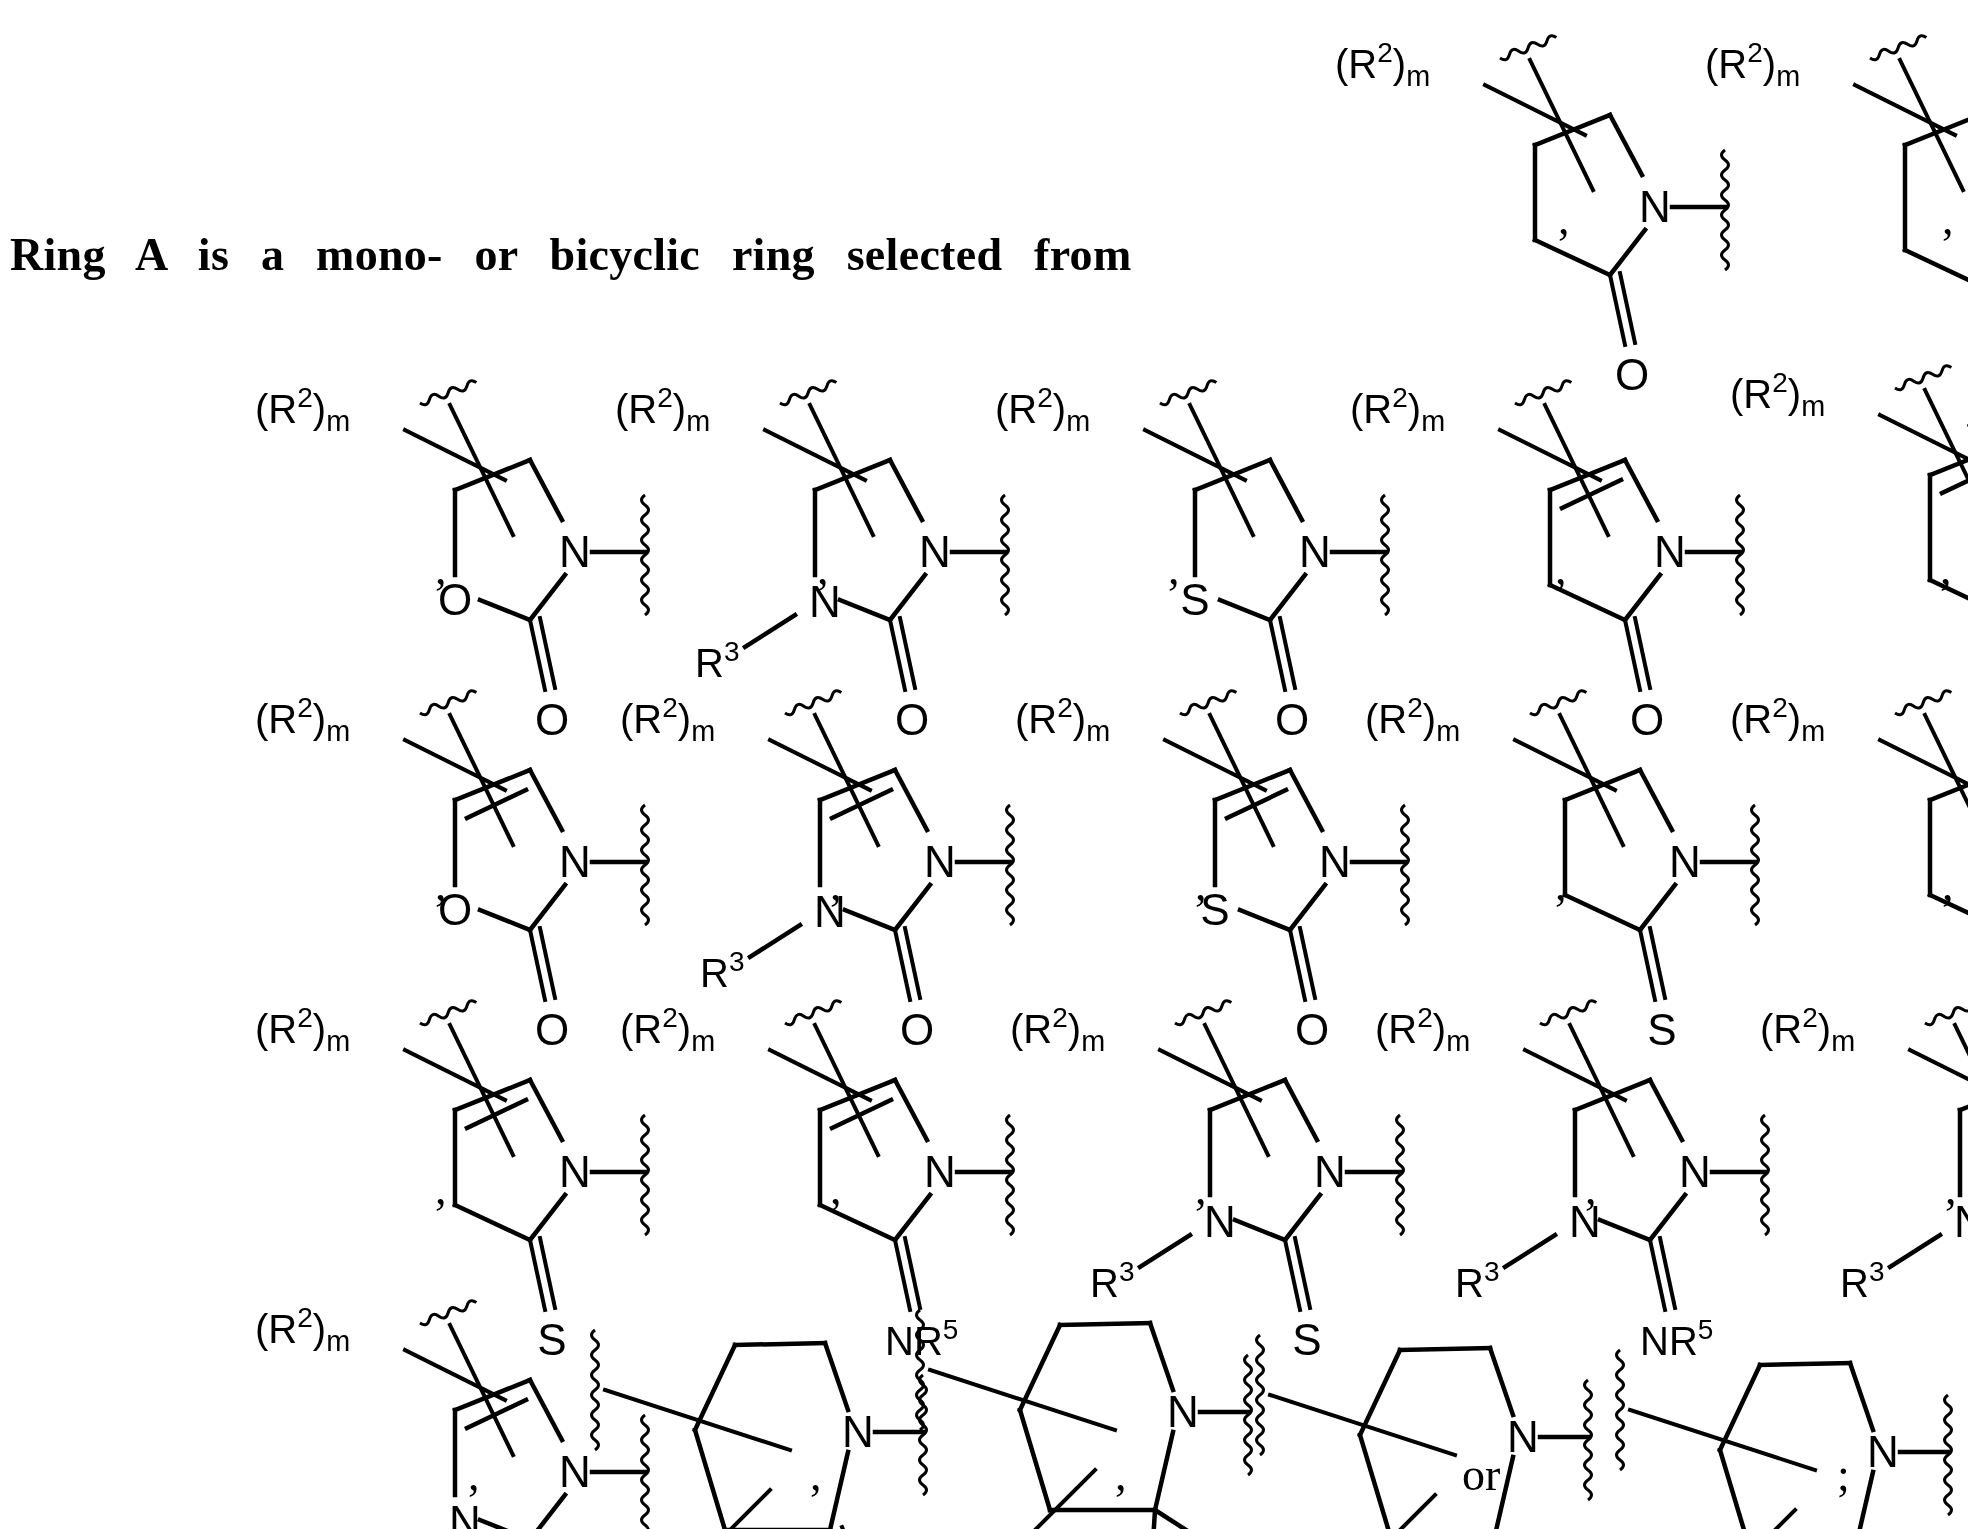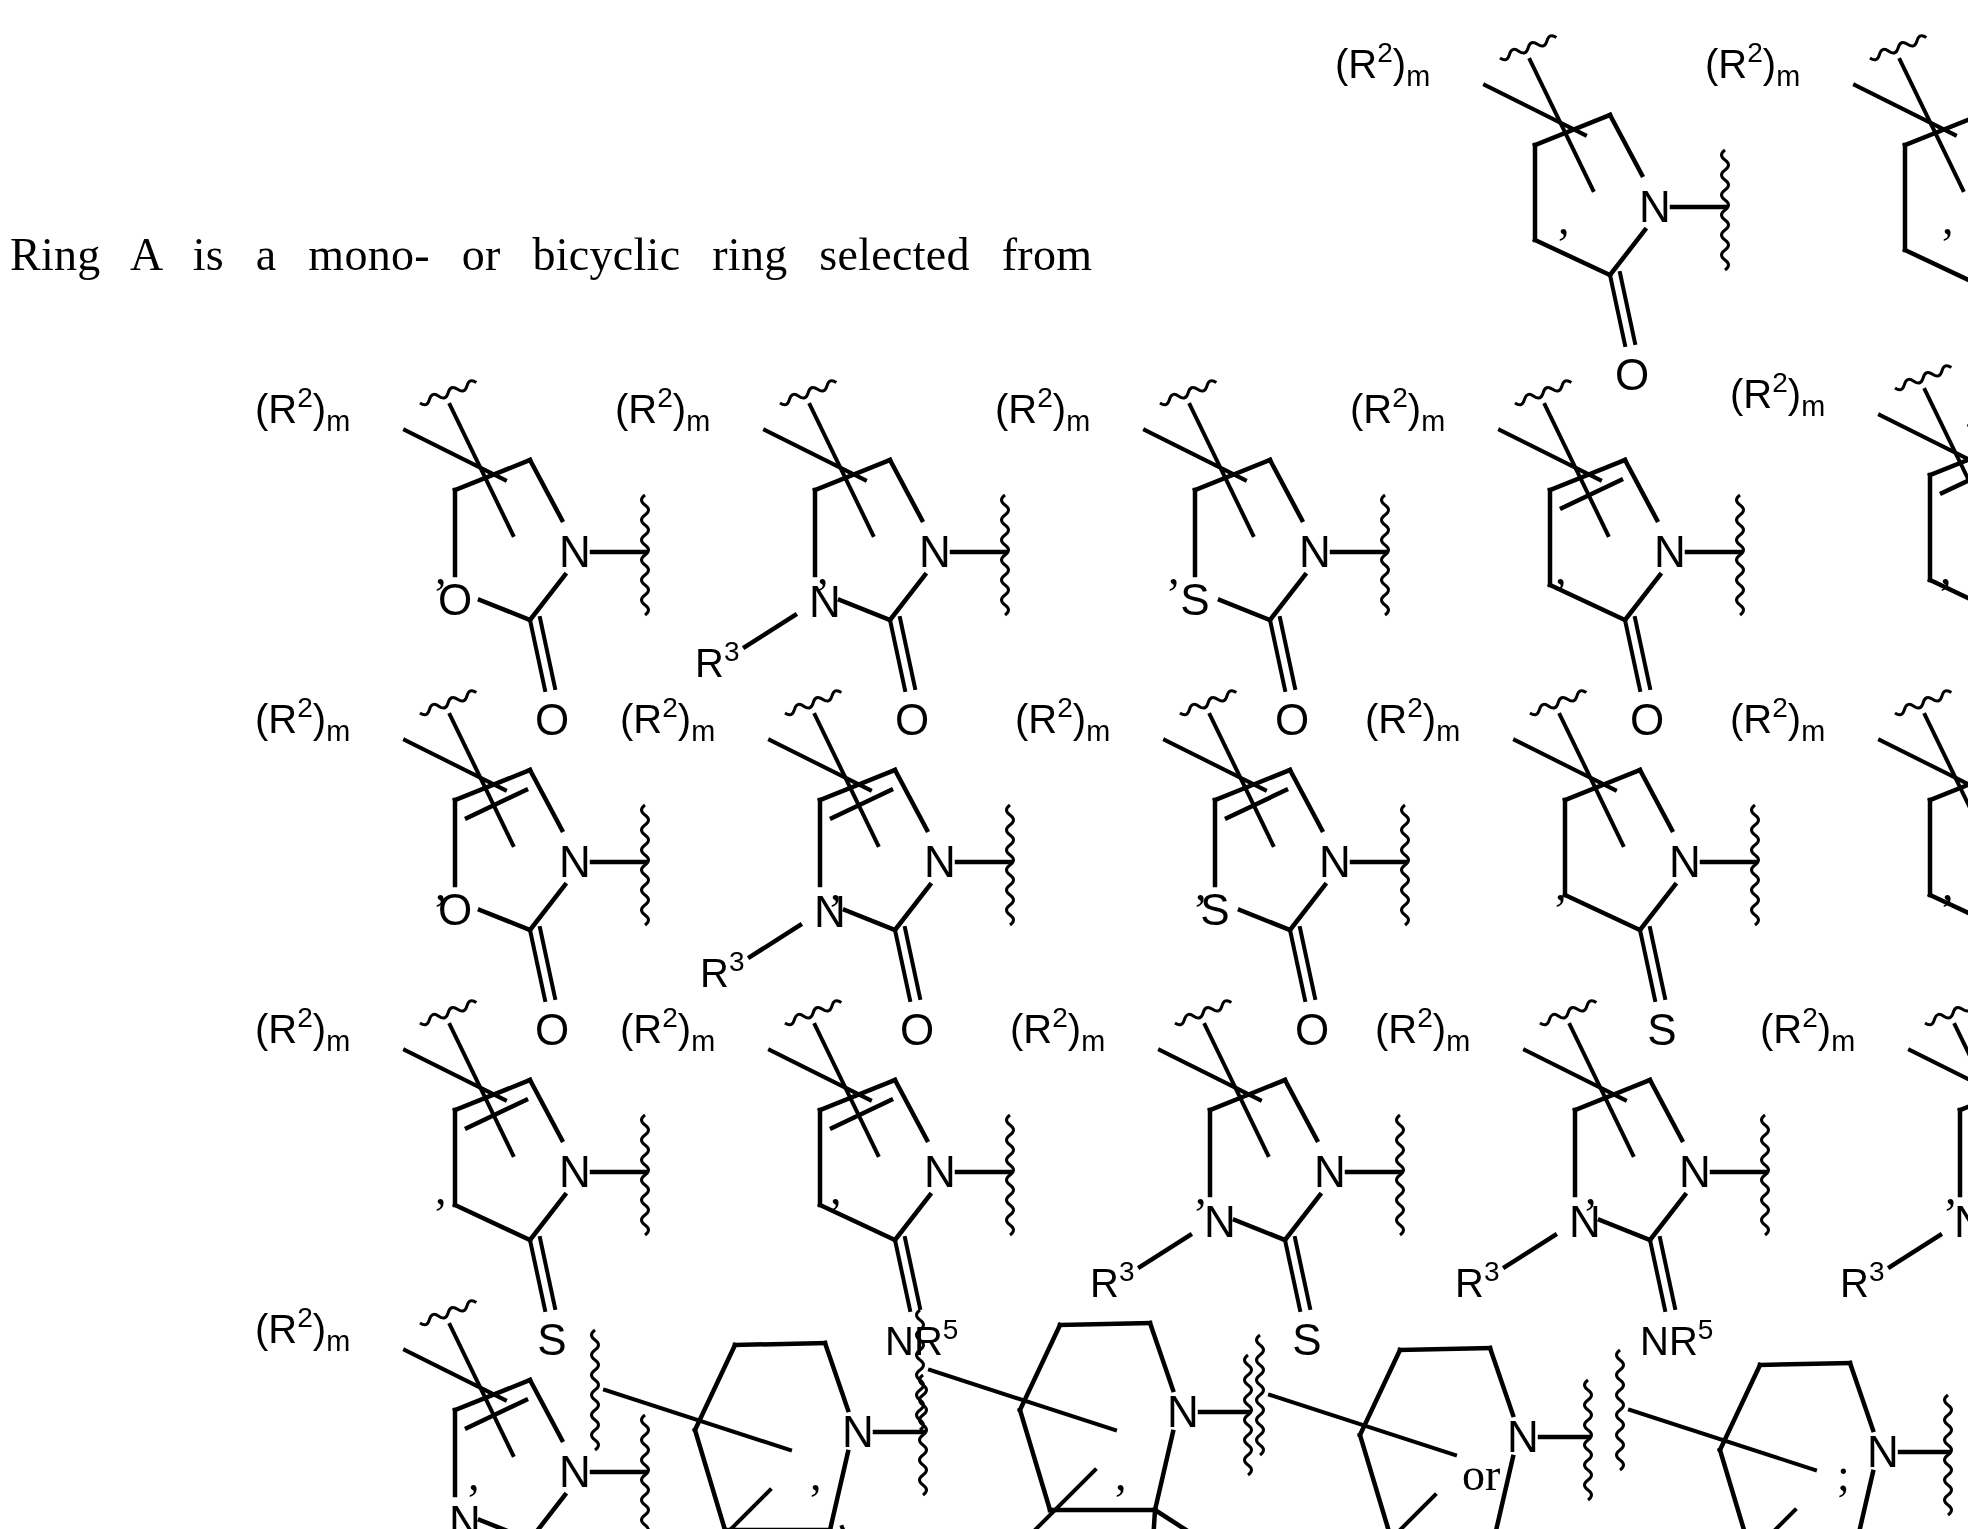--- a/index.html
+++ b/index.html
@@ -1,19 +1,19 @@
 <!DOCTYPE html>
 <html><head>
 <meta charset="utf-8">
 <style>
   html, body { margin:0; padding:0; background:#ffffff; }
   body { width:1968px; height:1529px; position:relative; overflow:hidden;
          font-family:"Liberation Serif", serif; color:#000; }
   .intro { position:absolute; left:10px; top:228px; font-size:46px;
-           font-family:"Liberation Serif", serif; word-spacing:20px; letter-spacing:0.3px; white-space:nowrap; }
+           font-family:"Liberation Serif", serif; word-spacing:20px; letter-spacing:0.3px; white-space:nowrap;font-weight:bold; }
   .struct { position:absolute; overflow:visible; }
   .struct text { font-family:"Liberation Sans", sans-serif; fill:#000; }
   .sep { position:absolute; font-family:"Liberation Serif", serif; font-size:46px; }
 </style>
 </head>
 <body>
 
 <div class="intro">Ring A is a mono- or bicyclic ring selected from</div>
 
 <div id="structures">

